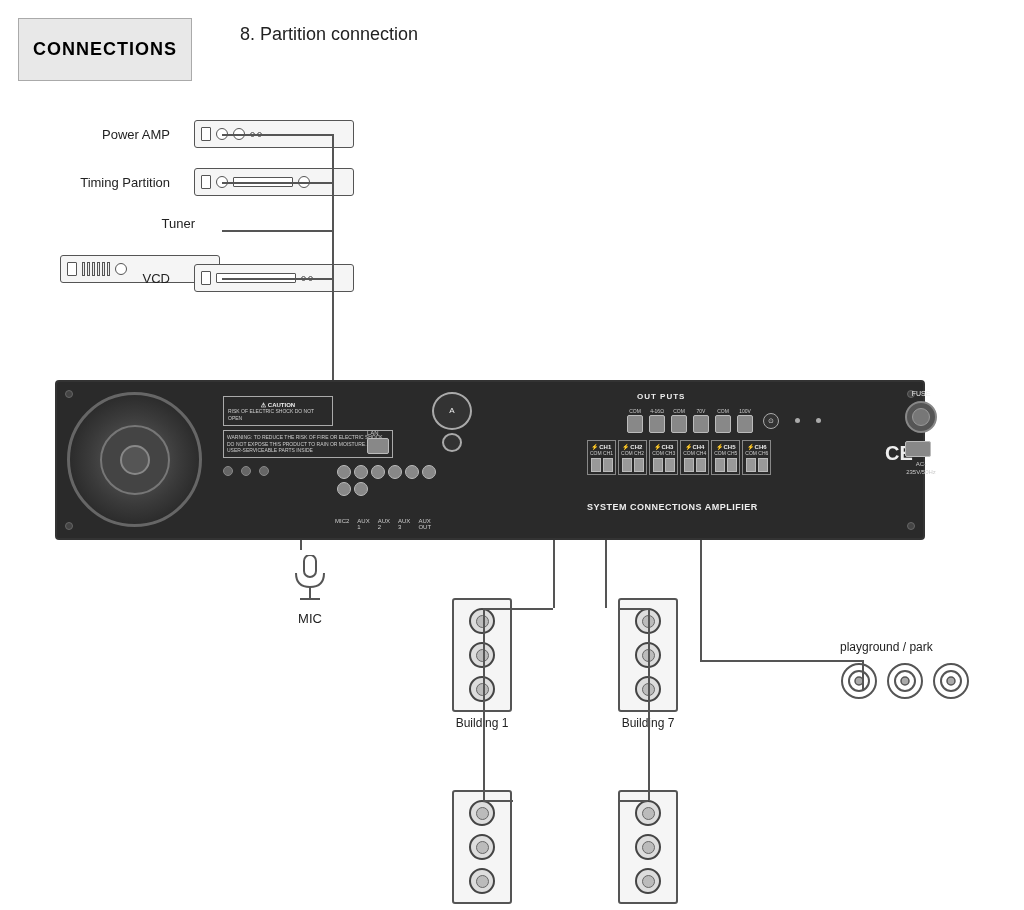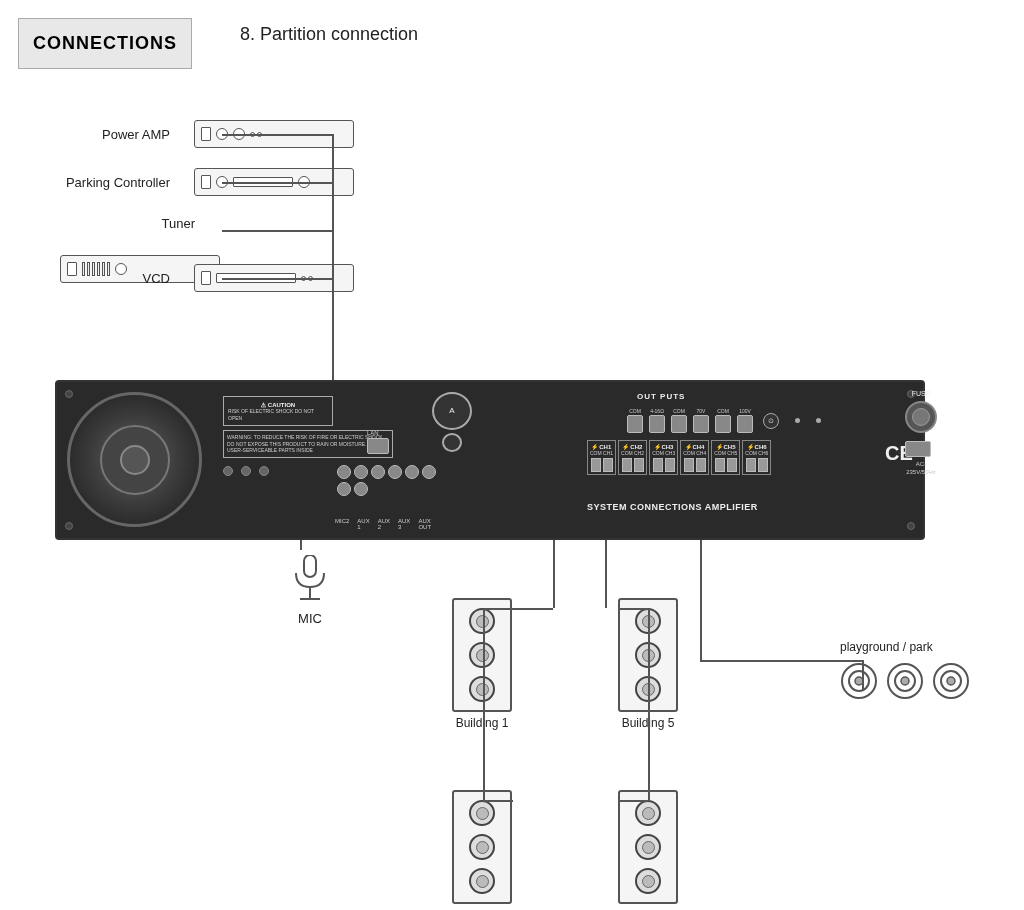--- a/index.html
+++ b/index.html
@@ -12,21 +12,21 @@
       position: relative;
     }
 
     
     .header {
       position: absolute;
       top: 18px;
       left: 18px;
       background: #e8e8e8;
       border: 1px solid #aaa;
-      padding: 14px 14px;
+      padding: 20px 14px;
       font-size: 18px;
       font-weight: bold;
       letter-spacing: 1px;
     }
     .header-sub {
       position: absolute;
       top: 24px;
       left: 240px;
       font-size: 18px;
       color: #222;
@@ -126,21 +126,21 @@
     <div class="device-circle"></div>
     <div class="device-circle"></div>
     <div class="device-dots">
       <div class="device-dot"></div>
       <div class="device-dot"></div>
     </div>
   </div>
 </div>
 
 <div class="source-device" style="top:168px;">
-  <span class="source-label">Parking Controller</span>
+  <span class="source-label">Timing Partition</span>
   <div class="device-box">
     <div class="device-port"></div>
     <div class="device-circle"></div>
     <div class="device-rect"></div>
     <div class="device-circle"></div>
   </div>
 </div>
 
 <div class="source-device" style="top:216px;flex-direction:column;">
   <span class="source-label">Tuner</span>
@@ -395,21 +395,21 @@
     <div style="width:26px;height:26px;border-radius:50%;border:2px solid #444;background:#ddd;display:flex;align-items:center;justify-content:center;">
       <div style="width:13px;height:13px;border-radius:50%;border:1.5px solid #666;background:#bbb;"></div>
     </div>
     <div style="width:26px;height:26px;border-radius:50%;border:2px solid #444;background:#ddd;display:flex;align-items:center;justify-content:center;">
       <div style="width:13px;height:13px;border-radius:50%;border:1.5px solid #666;background:#bbb;"></div>
     </div>
     <div style="width:26px;height:26px;border-radius:50%;border:2px solid #444;background:#ddd;display:flex;align-items:center;justify-content:center;">
       <div style="width:13px;height:13px;border-radius:50%;border:1.5px solid #666;background:#bbb;"></div>
     </div>
   </div>
-  <div style="text-align:center;font-size:12px;color:#222;margin-top:4px;">Building 5</div>
+  <div style="text-align:center;font-size:12px;color:#222;margin-top:4px;">Building 7</div>
 </div>
 
 <div style="position:absolute; left:618px; top:790px;">
   <div style="border:2px solid #555; border-radius:3px; background:#f5f5f5; padding:8px 10px; display:flex; flex-direction:column; gap:8px; align-items:center; width:60px;">
     <div style="width:26px;height:26px;border-radius:50%;border:2px solid #444;background:#ddd;display:flex;align-items:center;justify-content:center;">
       <div style="width:13px;height:13px;border-radius:50%;border:1.5px solid #666;background:#bbb;"></div>
     </div>
     <div style="width:26px;height:26px;border-radius:50%;border:2px solid #444;background:#ddd;display:flex;align-items:center;justify-content:center;">
       <div style="width:13px;height:13px;border-radius:50%;border:1.5px solid #666;background:#bbb;"></div>
     </div>

